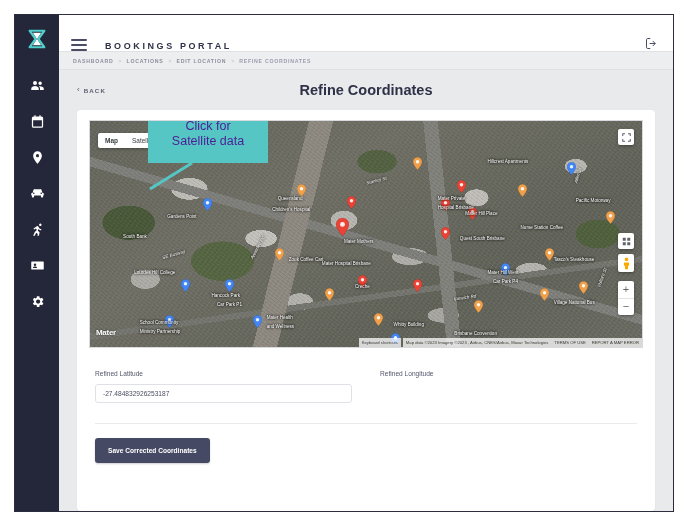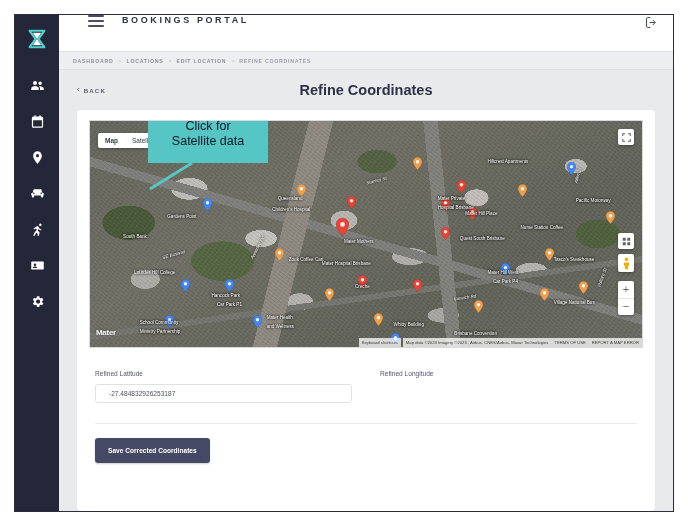--- a/index.html
+++ b/index.html
@@ -54,22 +54,22 @@
     flex-direction: column;
     min-width: 0;
     background: #e8eaec;
   }
 
   
   .topbar {
     height: 36px;
     background: #ffffff;
     display: flex;
-    align-items: flex-start;
-    padding: 0 14px 0 29px;
+    align-items: flex-end;
+    padding: 0 14px 0 12px;
     flex: 0 0 36px;
   }
   .hamburger { width: 16px; display: flex; flex-direction: column; gap: 3px; cursor: pointer; }
   .hamburger span { display: block; height: 2px; background: #4a4d63; border-radius: 1px; }
   .brand {
     margin-left: 18px;
     font-size: 9px;
     letter-spacing: 2.6px;
     font-weight: 700;
     color: #2f3147;
@@ -215,21 +215,21 @@
   
   .callout {
     position: absolute;
     left: 58px; top: -16px;
     width: 120px; height: 58px;
     background: #56c6c4;
     display: flex;
     flex-direction: column;
     align-items: center;
     justify-content: center;
-    color: #0f172a;
+    color: #4c1d95;
     font-size: 12.5px;
     line-height: 1.18;
     z-index: 9;
     text-align: center;
   }
   .callout-tail {
     position: absolute;
     left: 58px; top: 42px;
     width: 46px; height: 28px;
     z-index: 8;
@@ -331,21 +331,21 @@
     margin-bottom: 5px;
   }
   .field input {
     width: 100%;
     height: 19px;
     border: 1px solid #dfe1e6;
     border-radius: 3px;
     background: #ffffff;
     font-size: 6.6px;
     color: #4b4e61;
-    padding: 0 13px;
+    padding: 0 7px;
     font-family: "Liberation Sans", sans-serif;
     outline: none;
   }
 
   .divider {
     height: 1px;
     background: #e9eaee;
     margin: 20px 18px 0 18px;
   }
 

